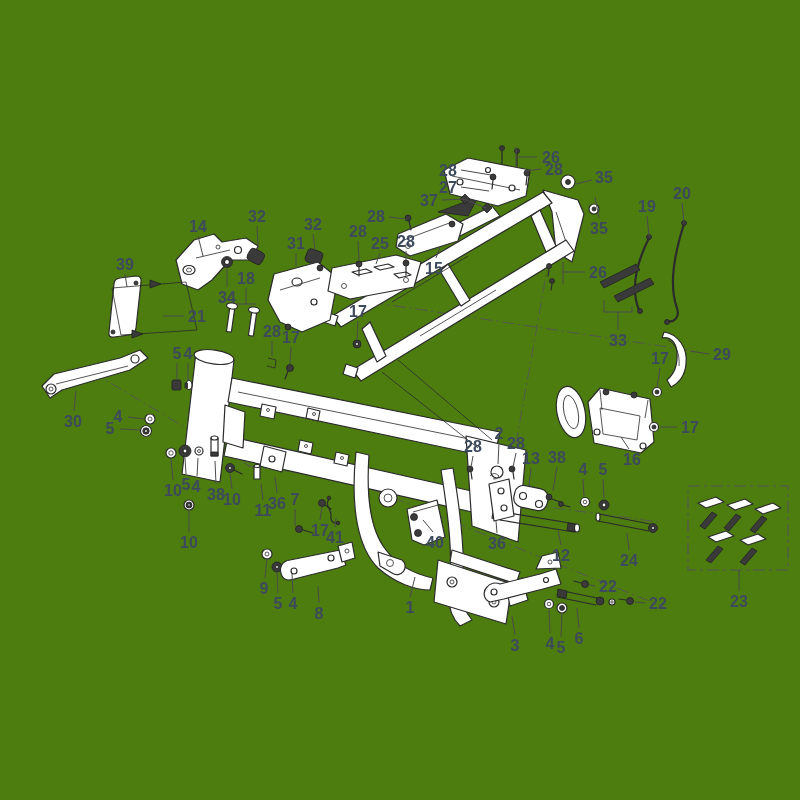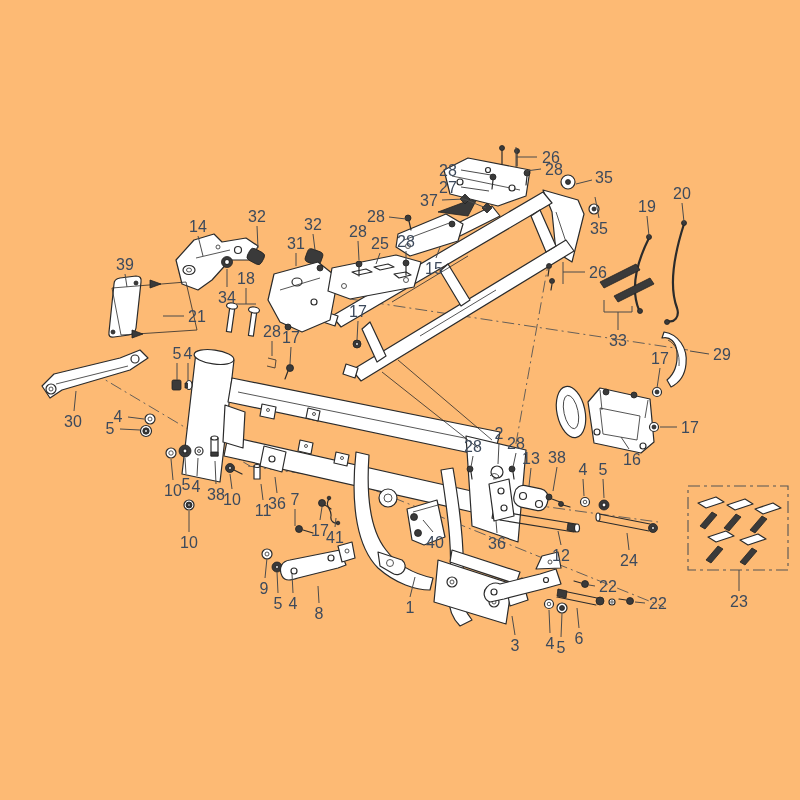--- a/index.html
+++ b/index.html
@@ -1,16 +1,16 @@
 <!DOCTYPE html>
 <html><head>
 <meta charset="utf-8">
 <style>
   html,body{margin:0;padding:0;background:#ffffff;}
-  .stage{width:800px;height:800px;position:relative;background:#fdba74;overflow:hidden;}
+  .stage{width:800px;height:800px;position:relative;background:#4d7c0f;overflow:hidden;font-weight:bold;}
   svg{display:block;}
   svg text{user-select:none;}
   .ln{fill:none;stroke:#2b2b2b;stroke-width:1.2;stroke-linejoin:round;stroke-linecap:round;}
   .fw{fill:#ffffff;stroke:#2b2b2b;stroke-width:1.2;stroke-linejoin:round;}
   .fd{fill:#3a3a3a;stroke:#222222;stroke-width:0.8;stroke-linejoin:round;}
   .thin{fill:none;stroke:#2b2b2b;stroke-width:0.8;}
   .cl{fill:none;stroke:#555;stroke-width:0.9;stroke-dasharray:12 4 2 4;}
   .leader{fill:none;stroke:#4b4b4b;stroke-width:1;}
   .part-num{font-family:"Liberation Sans",sans-serif;font-size:16px;fill:#3d4a5c;
             text-anchor:middle;dominant-baseline:central;}

